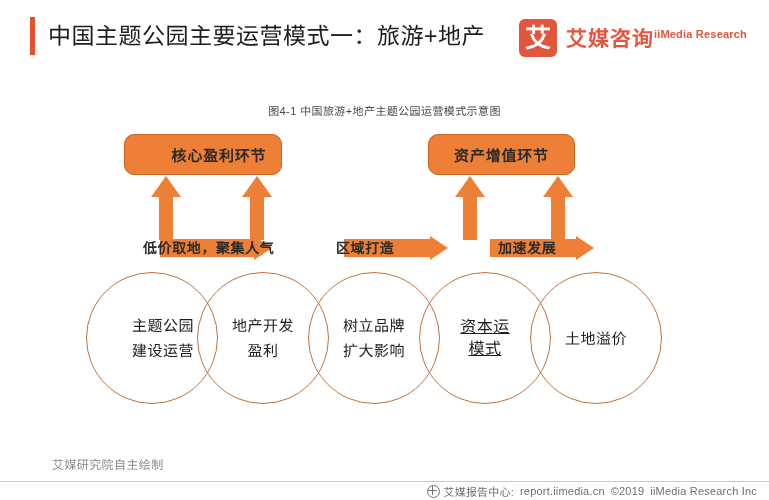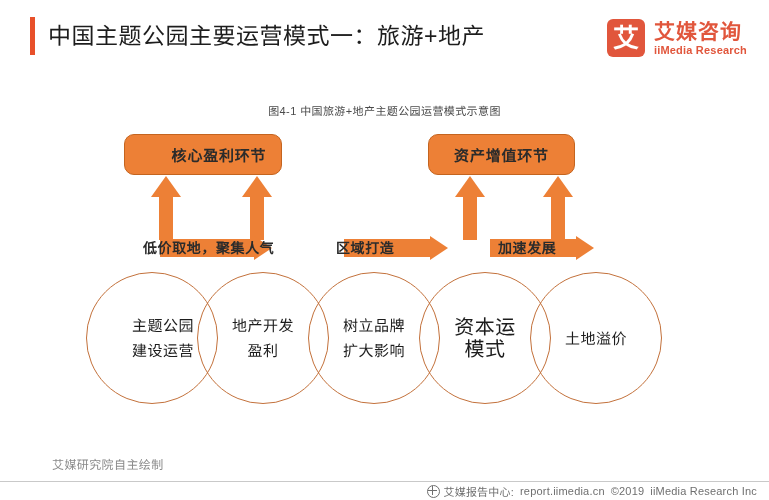--- a/index.html
+++ b/index.html
@@ -59,21 +59,21 @@
     color: #ffffff;
     font-size: 26px;
     line-height: 38px;
     text-align: center;
     font-weight: 700;
     font-family: "DejaVu Sans", sans-serif;
   }
   .logo-text {
     margin-left: 9px;
     display: flex;
-    flex-direction: column;
+    flex-direction: row;
     justify-content: center;
   }
   .logo-cn {
     font-size: 21px;
     line-height: 23px;
     color: #E1563C;
     font-weight: 700;
     letter-spacing: 1px;
   }
   .logo-en {
@@ -217,21 +217,21 @@
     line-height: 25px;
     color: #1d1d1d;
     letter-spacing: 0.5px;
     width: 108px;
   }
   #circle-1 { left: 86px;  top: 152px; justify-content: flex-end; }
   #circle-2 { left: 197px; top: 152px; }
   #circle-3 { left: 308px; top: 152px; }
   #circle-4 { left: 419px; top: 152px; }
   #circle-5 { left: 530px; top: 152px; }
-  #circle-4 .ctext { font-size: 20px; line-height: 22px; }
+  #circle-4 .ctext { font-size: 16px; line-height: 22px; text-decoration: underline; }
 
   
   .source-note {
     position: absolute;
     left: 52px;
     top: 455px;
     font-size: 12px;
     color: #8a8a8a;
     letter-spacing: 0.4px;
   }

